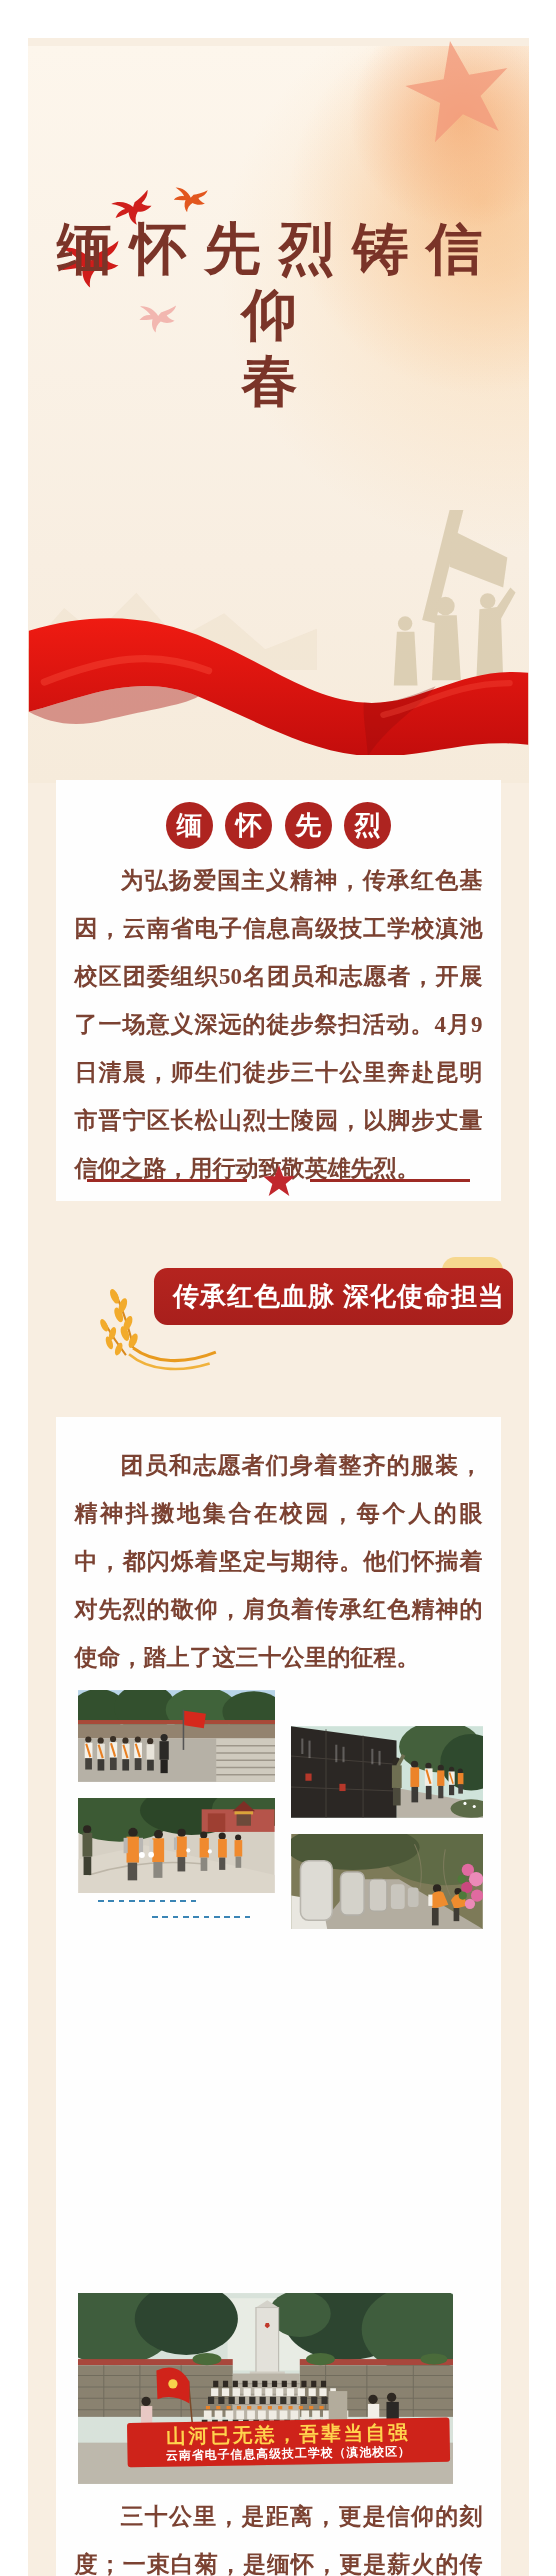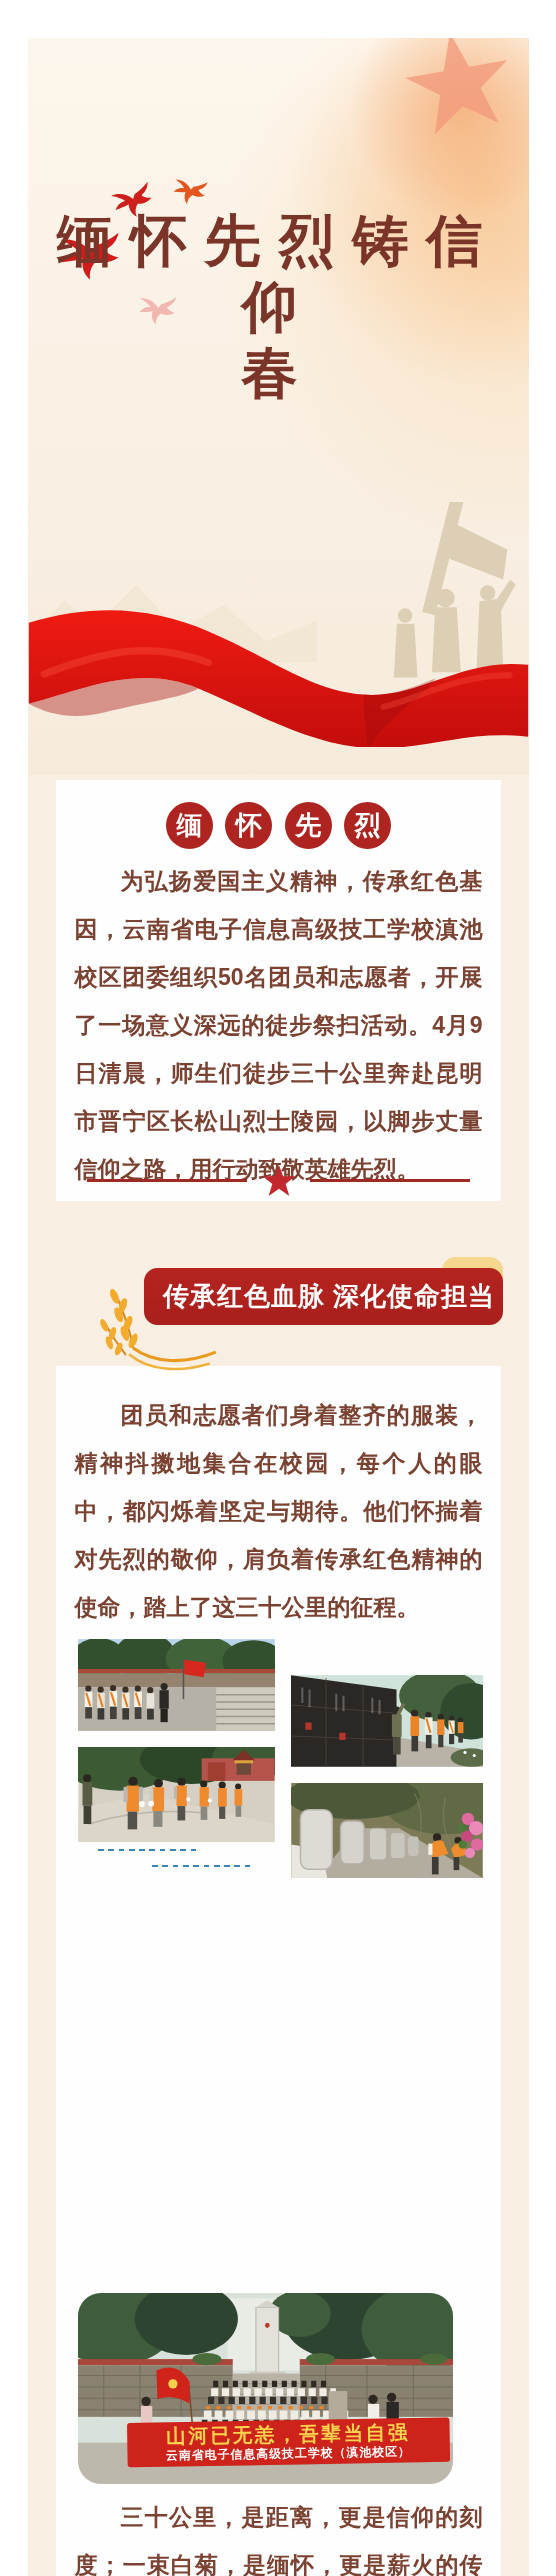--- a/index.html
+++ b/index.html
@@ -3,80 +3,80 @@
 <meta charset="utf-8">
 <style>
   * { margin:0; padding:0; box-sizing:border-box; }
   html,body { background:#ffffff; }
   body { width:556px; height:2863px; position:relative;
          font-family:"Liberation Sans","DejaVu Sans",sans-serif; }
   .content { position:absolute; left:28px; top:38px; width:501px; height:2825px;
              background:#f8eee1; overflow:hidden; }
 
   
-  .hero { position:absolute; left:0; top:0; width:501px; height:737px;
+  .hero { position:absolute; left:0; top:8px; width:501px; height:737px;
     background:
       radial-gradient(circle 155px at 433px 72px, rgba(242,153,90,.55), rgba(242,153,90,0) 72%),
       radial-gradient(circle 268px at 453px 155px, rgba(246,176,110,.50), rgba(246,176,110,0) 72%),
       radial-gradient(circle 371px at 474px 222px, rgba(250,206,152,.45), rgba(250,206,152,0) 76%),
       linear-gradient(180deg,#fdf6ec 0%, #f8eee1 70%, #f6ebdb 100%);
   }
   .star-glow { position:absolute; left:377px; top:-8.2px; width:108px; height:108px;
                transform:rotate(-10deg); opacity:.85; }
   .doves { position:absolute; left:20.6px; top:103px; width:170px; height:185px; }
   .hero-title { position:absolute; left:0; top:170px; width:501px; text-align:center;
                 font-size:56px; line-height:66px; font-weight:800; color:#7a3428;
                 letter-spacing:.32em; }
   .mountains { position:absolute; left:0; top:526px; width:289px; height:98px; opacity:.55; }
   .silhouettes { position:absolute; left:309px; top:464px; width:192px; height:222px; opacity:.7; }
   .ribbon { position:absolute; left:0; top:559px; width:501px; height:150px; }
 
   
   .card { position:absolute; left:28px; width:445px; background:#fefefe; }
   .card1 { top:742px; height:421px; }
-  .card2 { top:1328px; height:1028px; }
+  .card2 { top:1379px; height:1028px; }
   .card3 { top:2227px; height:587px; }
 
   .badges { display:flex; justify-content:center; gap:12.4px; padding-top:21.6px; }
   .badge { width:47px; height:47px; border-radius:50%; background:#ae2420; color:#ffffff;
            font-size:26px; font-weight:700; display:flex; align-items:center; justify-content:center; }
 
   .para { font-size:23px; line-height:48px; color:#7b4232; font-weight:600;
-          text-align:justify; text-indent:2em; padding:0 18.5px; }
+          text-align:justify; text-indent:2em; padding:0 18.5px;font-family:Liberation Serif, serif; }
   .card1 .para { margin-top:8.2px; }
 
   .divider { position:absolute; left:0; top:383px; width:100%; height:35px;
              display:flex; align-items:center; justify-content:center; gap:14.4px; }
   .divider .line { width:160px; height:2.1px; background:#9e2a24; }
   .divider svg { width:34px; height:34px; }
 
   
   .banner-wrap { position:absolute; left:108px; top:1230px; width:359px; height:57px; }
   .banner-corner { position:absolute; right:-8.2px; top:-11.3px; width:61px; height:61px;
                    background:#f6d78e; border-radius:13.4px; }
-  .banner-body { position:absolute; left:8px; top:0; width:359px; height:57px;
+  .banner-body { position:absolute; left:18px; top:0; width:359px; height:57px;
                  background:linear-gradient(180deg,#b5241f,#a81f1c); border-radius:13.4px;
                  display:flex; align-items:center; justify-content:center;
                  color:#ffffff; font-size:26px; font-weight:700; letter-spacing:1px;padding-left:11px; }
   .wheat { position:absolute; left:-39px; top:17.5px; width:124px; height:93px; z-index:2; }
 
   
   .photo { position:absolute; overflow:hidden; }
   .photo svg { display:block; width:100%; height:100%; }
   .photoA { left:22px; top:273px; width:197px; height:92px; }
   .photoB { left:235px; top:309px; width:192px; height:92px; }
   .photoC { left:22px; top:381px; width:197px; height:95px; }
   .photoD { left:235px; top:417px; width:192px; height:95px; }
   .dash-row { position:absolute; height:2.1px;
               background:repeating-linear-gradient(90deg,#3a85b5 0 5.7px, transparent 5.7px 10.3px); }
   .dash1 { left:42px; top:483px; width:99px; }
   .dash2 { left:96px; top:499px; width:103px; }
   .p3 { position:absolute; left:0; right:0; top:517px; }
 
-  .photoE { left:22px; top:28px; width:375px; height:191px;border-radius:23px; }
+  .photoE { left:22px; top:28px; width:375px; height:191px; }
   .p4 { position:absolute; left:0; right:0; top:228px; }
 </style>
 </head>
 <body>
 
 <div class="content">
 
   <div class="hero">
 
     <svg class="star-glow" viewBox="0 0 100 100">

